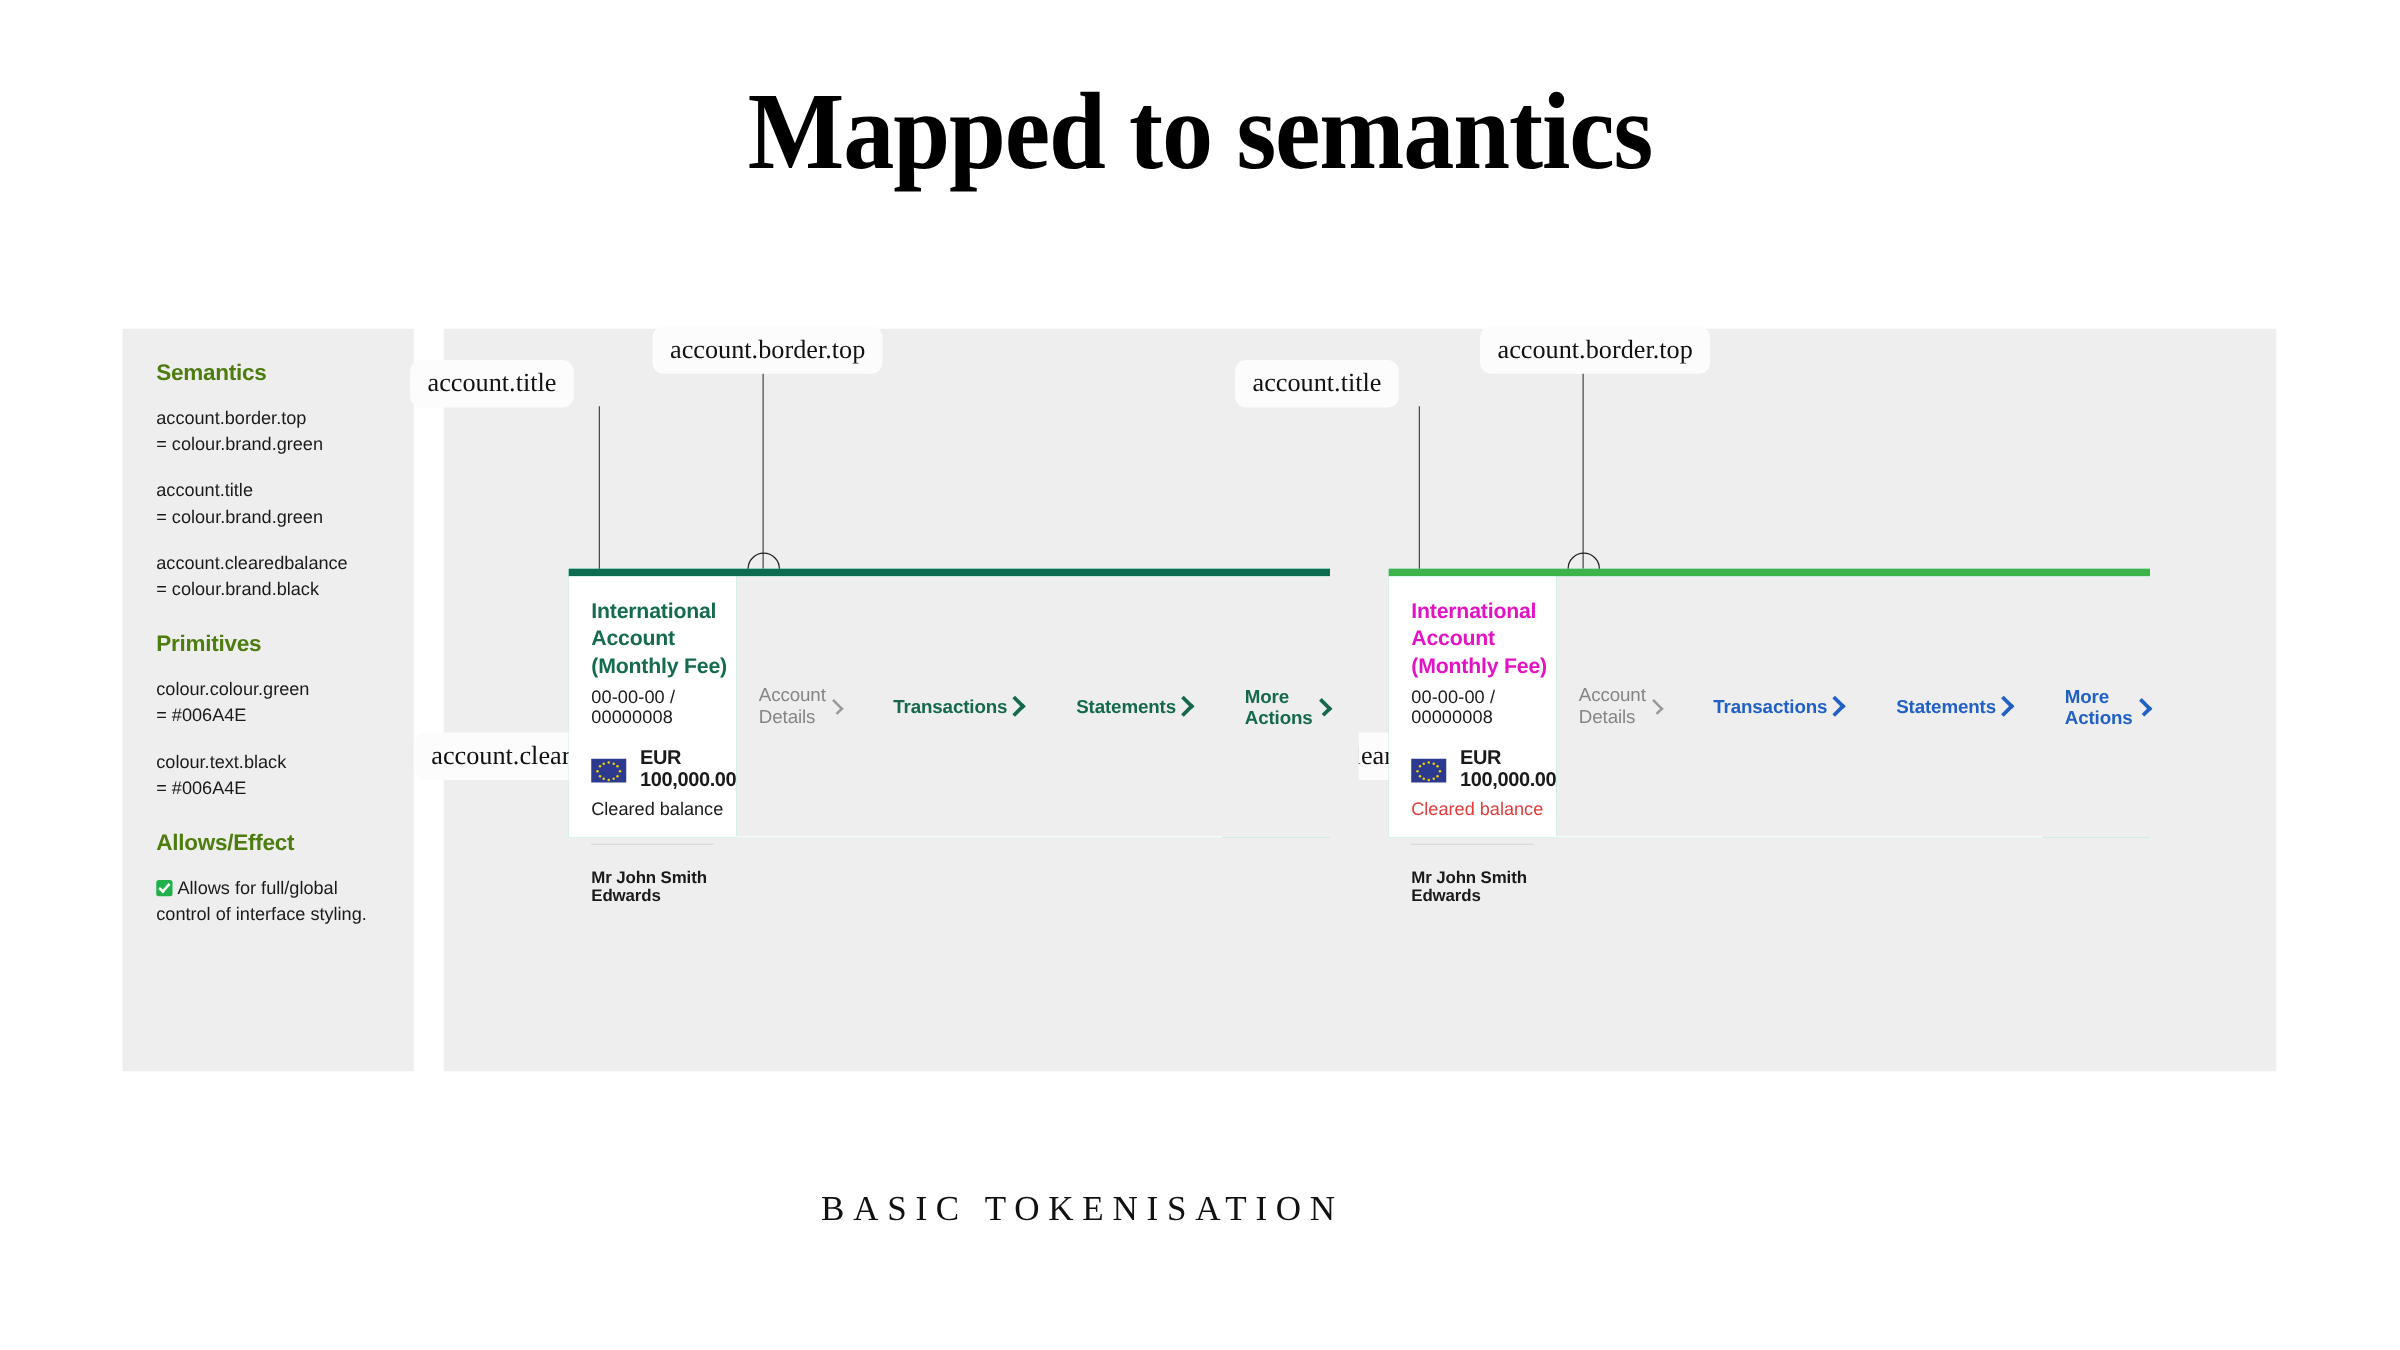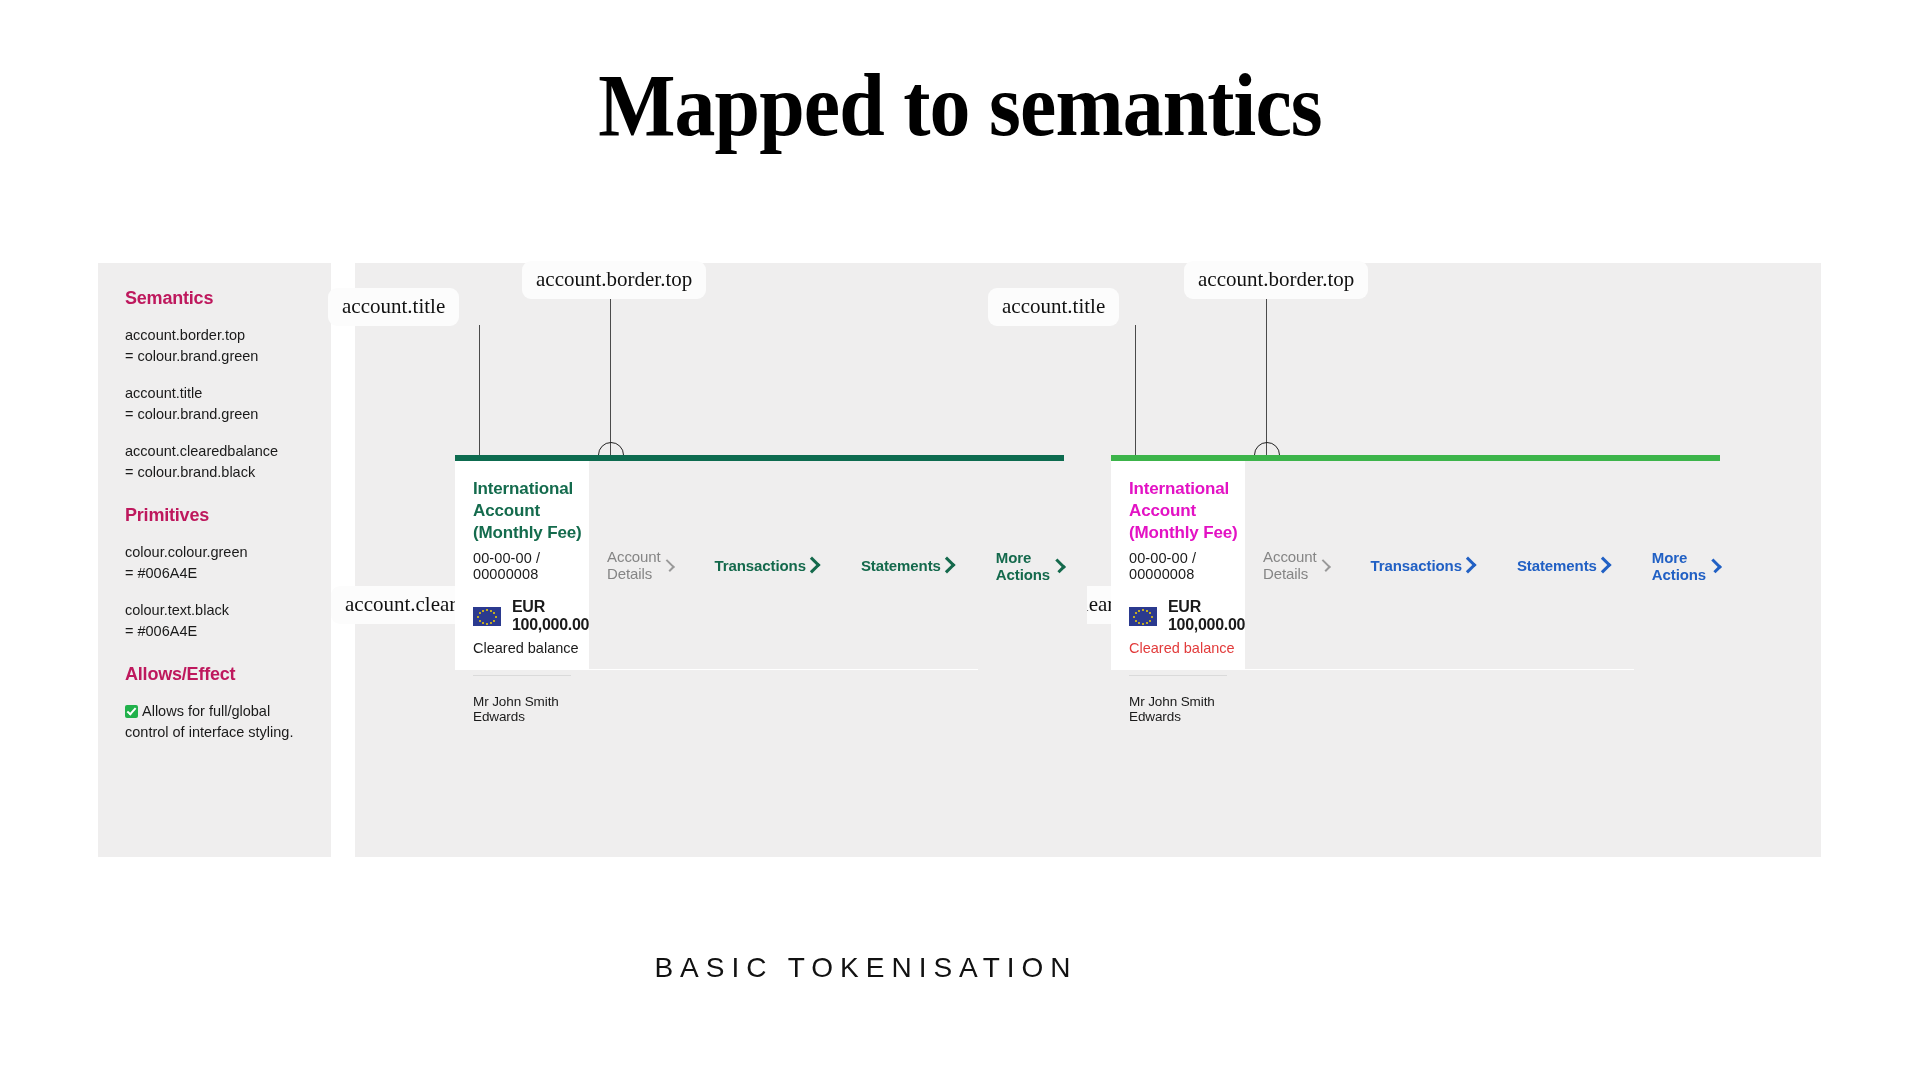--- a/index.html
+++ b/index.html
@@ -32,42 +32,42 @@
     transform: scaleX(0.93);
   }
 
   
   .page-caption {
     position: absolute;
     left: 0;
     top: 952px;
     width: 1732px;
     text-align: center;
-    font-family: Liberation Sans, sans-serif;
+    font-family: Liberation Serif, serif;
     font-weight: 400;
     font-size: 28px;
     letter-spacing: 7px;
     color: #111111;
   }
 
   
   .side-panel {
     position: absolute;
     left: 98px;
     top: 263px;
     width: 233px;
     height: 594px;
     background: #efeeee;
     box-sizing: border-box;
     padding: 25px 22px 0 27px;
   }
   .side-h {
     font-size: 18px;
     font-weight: bold;
-    color: #be185d;
+    color: #4d7c0f;
     margin: 0 0 16px 0;
     letter-spacing: -0.2px;
   }
   .side-h.sub { margin-top: 22px; }
   .side-p {
     font-size: 14.5px;
     line-height: 21px;
     color: #1a1a1a;
     margin: 0 0 16px 0;
     white-space: pre-line;
@@ -179,21 +179,21 @@
   .cleared.black { color: #1a1a1a; }
   .cleared.red   { color: #e23b3b; }
 
   .divider {
     height: 1px;
     background: #dadada;
     margin: 19px 18px 0 0;
   }
   .holder {
     font-size: 13.5px;
-    font-weight: normal;
+    font-weight: bold;
     color: #1a1a1a;
     margin: 18px 0 0 0;
     letter-spacing: -0.1px;
   }
 
   
   .card-menu {
     flex: 1;
     background: #efeeee;
     display: flex;

